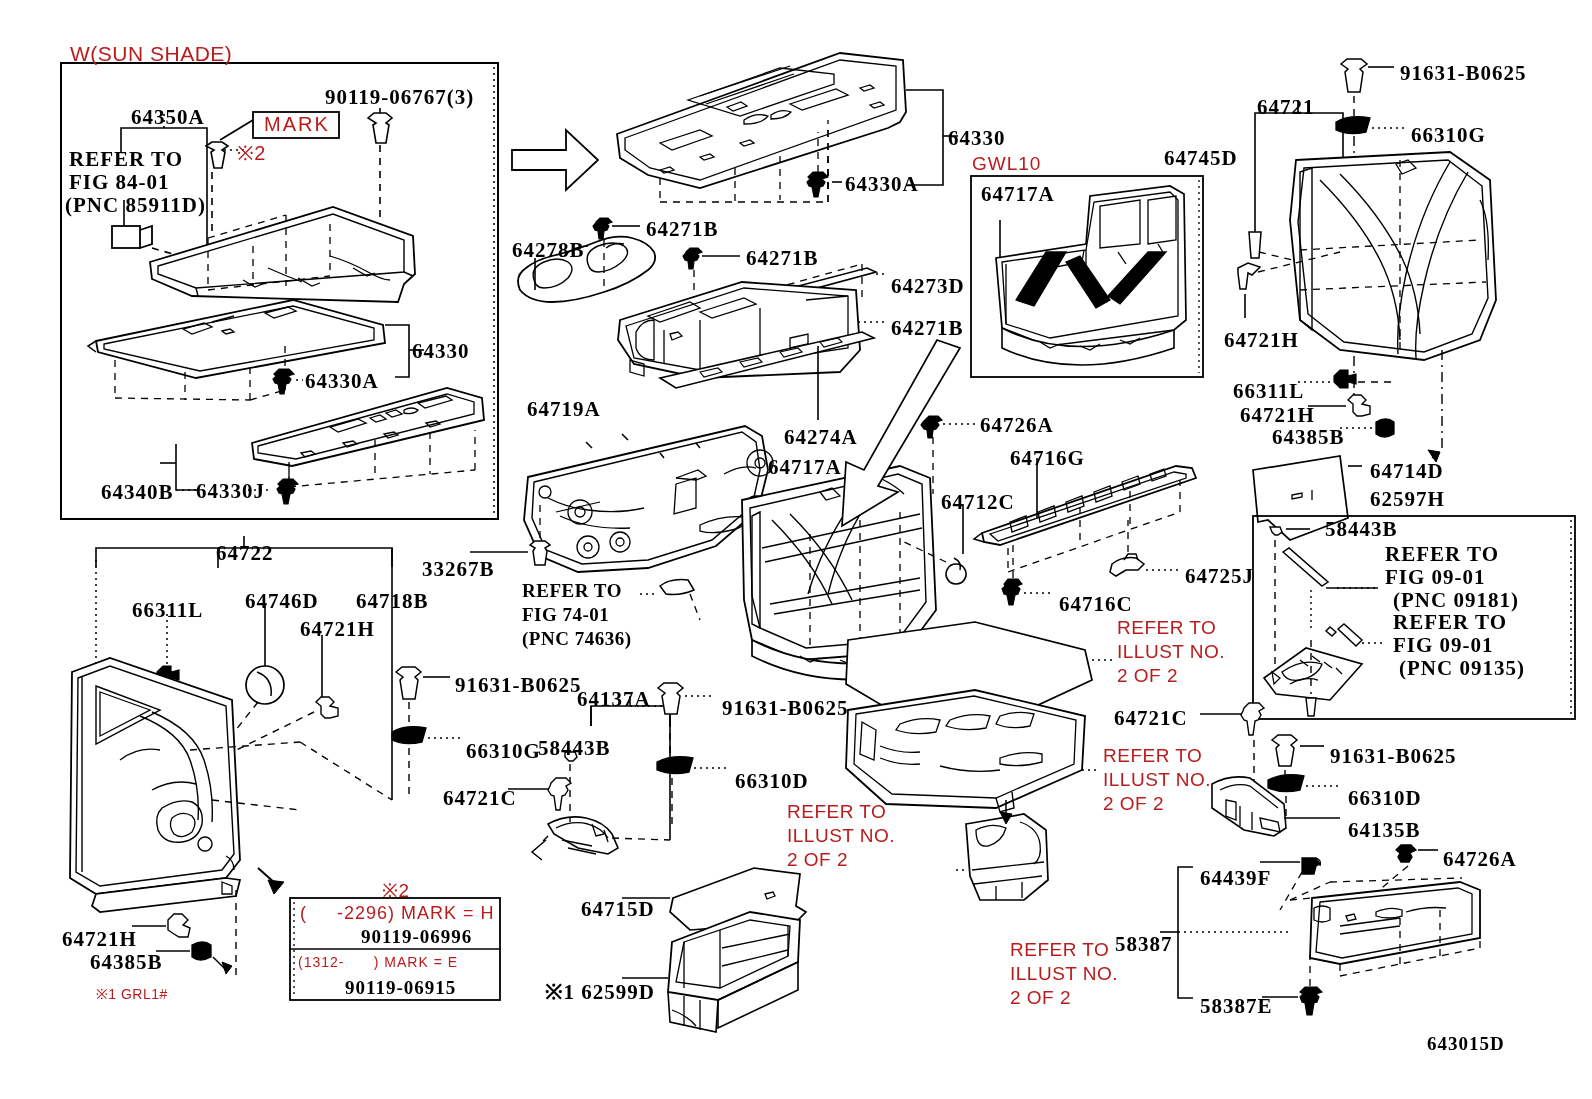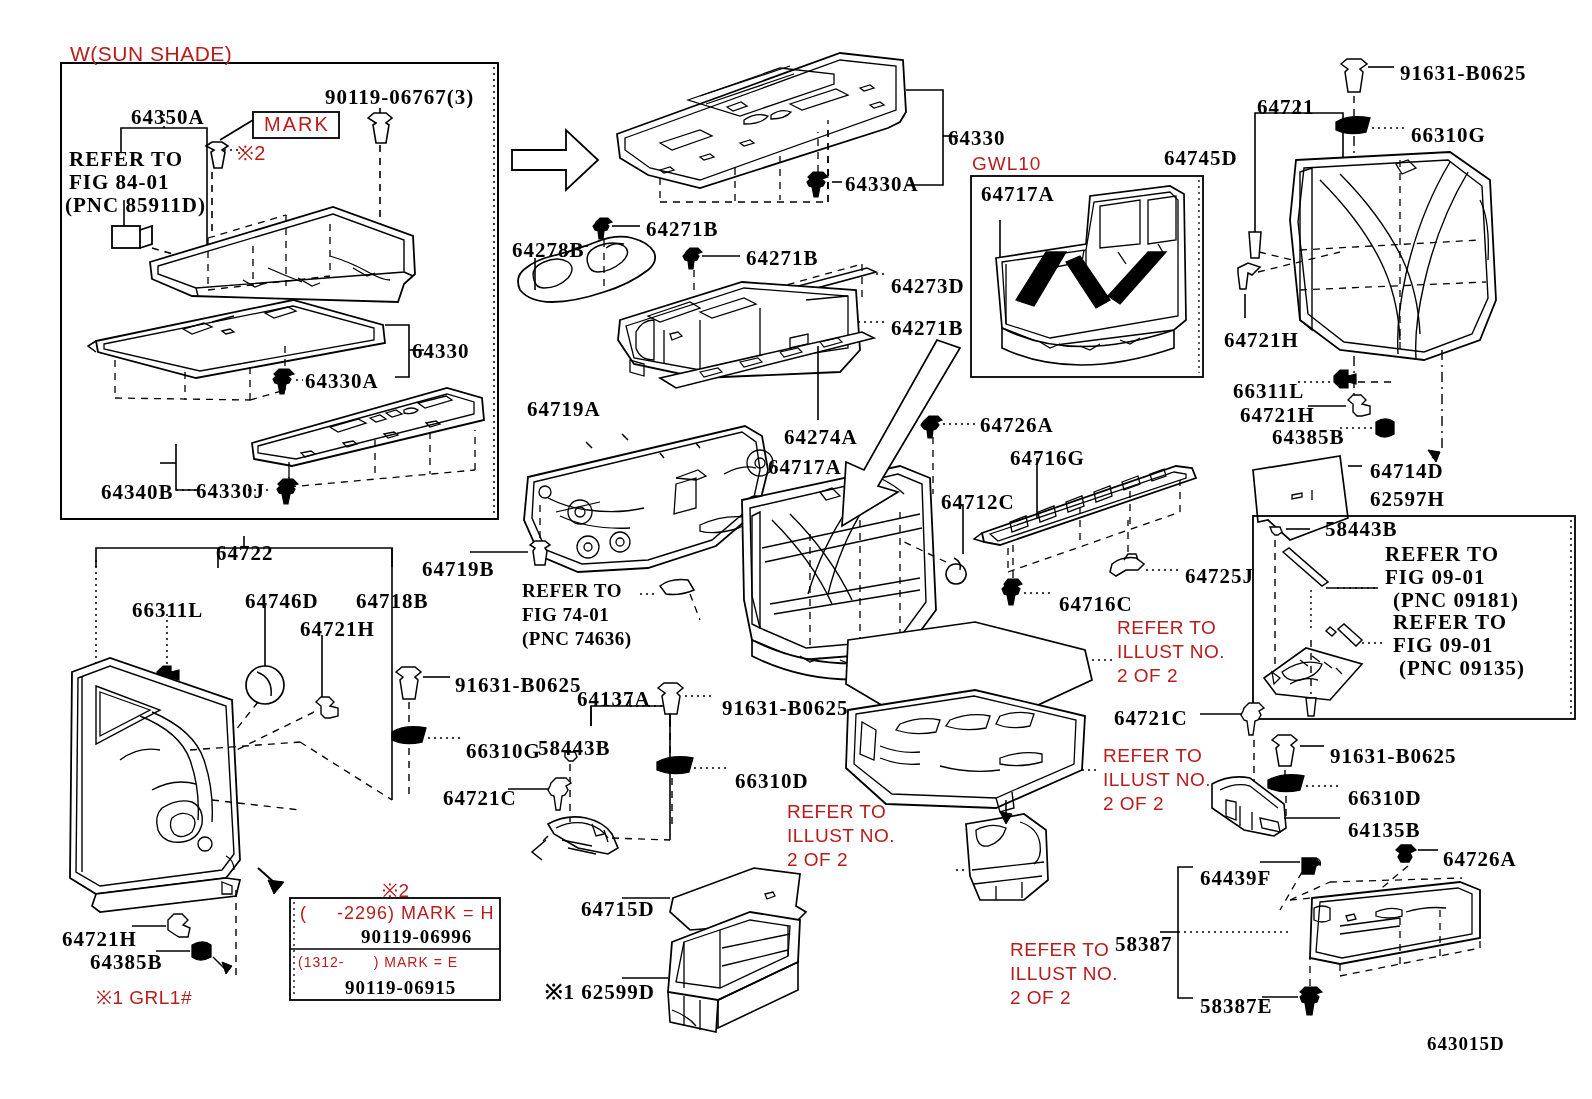--- a/index.html
+++ b/index.html
@@ -570,38 +570,38 @@
   <div class="lbl" style="left:1393px;top:610px;">REFER TO</div>
   <div class="lbl" style="left:1393px;top:633px;">FIG 09-01</div>
   <div class="lbl" style="left:1399px;top:656px;">(PNC 09135)</div>
 
   <div class="txt" style="left:382px;top:877px;font-size:19px;">※2</div>
   <div class="txt" style="left:300px;top:903px;font-size:18px;letter-spacing:1px;">(     -2296) MARK = H</div>
   <div class="lbl" style="left:345px;top:926px;font-size:19px;margin-left:16px;">90119-06996</div>
   <div class="txt" style="left:298px;top:954px;font-size:14px;letter-spacing:1px;">(1312-      ) MARK = E</div>
   <div class="lbl" style="left:345px;top:977px;font-size:19px;">90119-06915</div>
 
-  <div class="txt" style="left:96px;top:984px;font-size:19px;">※1 GRL1#</div>
+  <div class="txt" style="left:96px;top:984px;font-size:14px;">※1 GRL1#</div>
   <div class="lbl" style="left:1427px;top:1033px;font-size:19px;">643015D</div>
 
   <div id="labels">
       <div class="lbl" style="left: 948px; top: 126px;">64330</div>
       <div class="lbl" style="left: 845px; top: 172px;">64330A</div>
       <div class="lbl" style="left: 512px; top: 238px;">64278B</div>
       <div class="lbl" style="left: 646px; top: 217px;">64271B</div>
       <div class="lbl" style="left: 746px; top: 246px;">64271B</div>
       <div class="lbl" style="left: 891px; top: 274px;">64273D</div>
       <div class="lbl" style="left: 891px; top: 316px;">64271B</div>
       <div class="lbl" style="left: 527px; top: 397px;">64719A</div>
       <div class="lbl" style="left: 784px; top: 425px;">64274A</div>
       <div class="lbl" style="left: 768px; top: 455px;">64717A</div>
       <div class="lbl" style="left: 980px; top: 413px;">64726A</div>
       <div class="lbl" style="left: 1010px; top: 446px;">64716G</div>
       <div class="lbl" style="left: 941px; top: 490px;">64712C</div>
-      <div class="lbl" style="left: 422px; top: 557px;">64719B</div>
+      <div class="lbl" style="left: 422px; top: 557px;">33267B</div>
       <div class="lbl" style="left: 1185px; top: 564px;">64725J</div>
       <div class="lbl" style="left: 1059px; top: 592px;">64716C</div>
       <div class="lbl" style="left: 1400px; top: 61px;">91631-B0625</div>
       <div class="lbl" style="left: 1257px; top: 95px;">64721</div>
       <div class="lbl" style="left: 1411px; top: 123px;">66310G</div>
       <div class="lbl" style="left: 1164px; top: 146px;">64745D</div>
       <div class="lbl" style="left: 1224px; top: 328px;">64721H</div>
       <div class="lbl" style="left: 1233px; top: 379px;">66311L</div>
       <div class="lbl" style="left: 1240px; top: 403px;">64721H</div>
       <div class="lbl" style="left: 1272px; top: 425px;">64385B</div>

